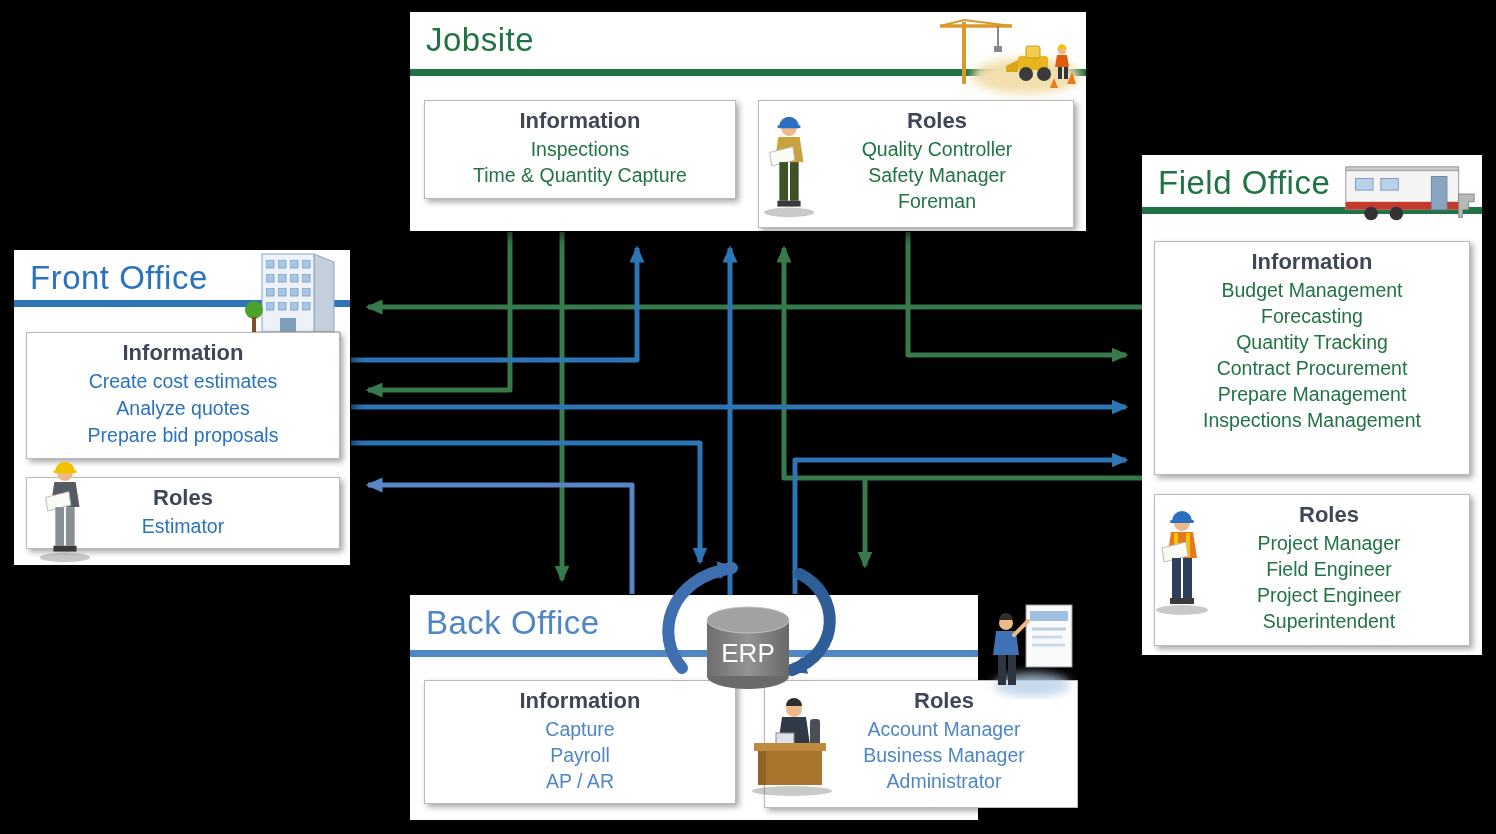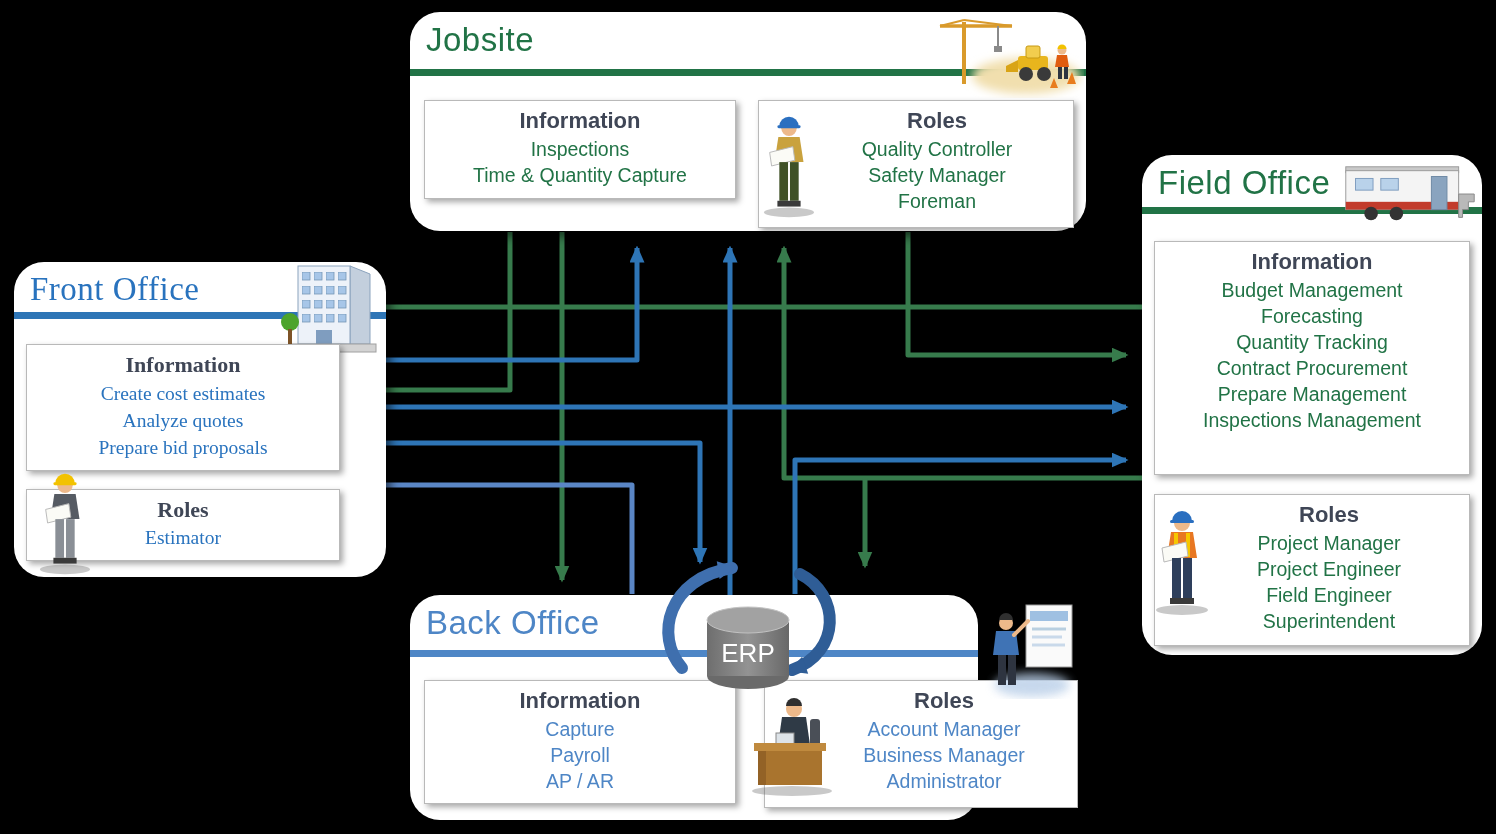--- a/index.html
+++ b/index.html
@@ -8,24 +8,23 @@
     width:1496px; height:834px; position:relative; overflow:hidden;
     font-family:"Liberation Sans", sans-serif;
   }
   #canvas { position:absolute; inset:0; background:#000; }
 
   #arrows { position:absolute; left:0; top:0; z-index:1; }
 
   .section {
     position:absolute; background:#ffffff; z-index:2;
     box-shadow:5px 6px 10px rgba(0,0,0,0.55);
-    border-radius:30px;
   }
   #jobsite      { left:410px;  top:12px;  width:676px; height:219px; }
-  #front-office { left:14px;   top:262px; width:372px; height:315px;font-family:Liberation Serif, serif; }
+  #front-office { left:14px;   top:250px; width:336px; height:315px; }
   #field-office { left:1142px; top:155px; width:340px; height:500px; }
   #back-office  { left:410px;  top:595px; width:568px; height:225px; }
 
   .section-title { position:absolute; left:16px; top:9px; font-size:33px; letter-spacing:0.5px; }
   #jobsite .section-title, #field-office .section-title { color:#217346; }
   #front-office .section-title { color:#2973BE; }
   #back-office .section-title  { color:#4E86C6; }
 
   .accent-bar { position:absolute; left:0; width:100%; height:7px; }
   #jobsite .accent-bar      { top:57px; background:#217346; }
@@ -235,22 +234,22 @@
         <div>Contract Procurement</div>
         <div>Prepare Management</div>
         <div>Inspections Management</div>
       </div>
     </div>
 
     <div id="field-roles" class="subbox">
       <div class="subtitle">Roles</div>
       <div class="items t-green">
         <div>Project Manager</div>
+        <div>Field Engineer</div>
         <div>Project Engineer</div>
-        <div>Field Engineer</div>
         <div>Superintendent</div>
       </div>
     </div>
 
     <svg id="field-worker" class="icon" viewBox="0 0 60 110">
       <ellipse cx="30" cy="104" rx="26" ry="5" fill="rgba(100,100,100,0.35)"></ellipse>
       <circle cx="30" cy="17" r="8" fill="#edb98a"></circle>
       <path d="M20 15 a10 10 0 0 1 20 0 z" fill="#2a6fc0"></path>
       <rect x="18" y="14" width="24" height="3" rx="1.5" fill="#2a6fc0"></rect>
       <path d="M19 26 h22 l4 26 h-30 z" fill="#e87722"></path>

